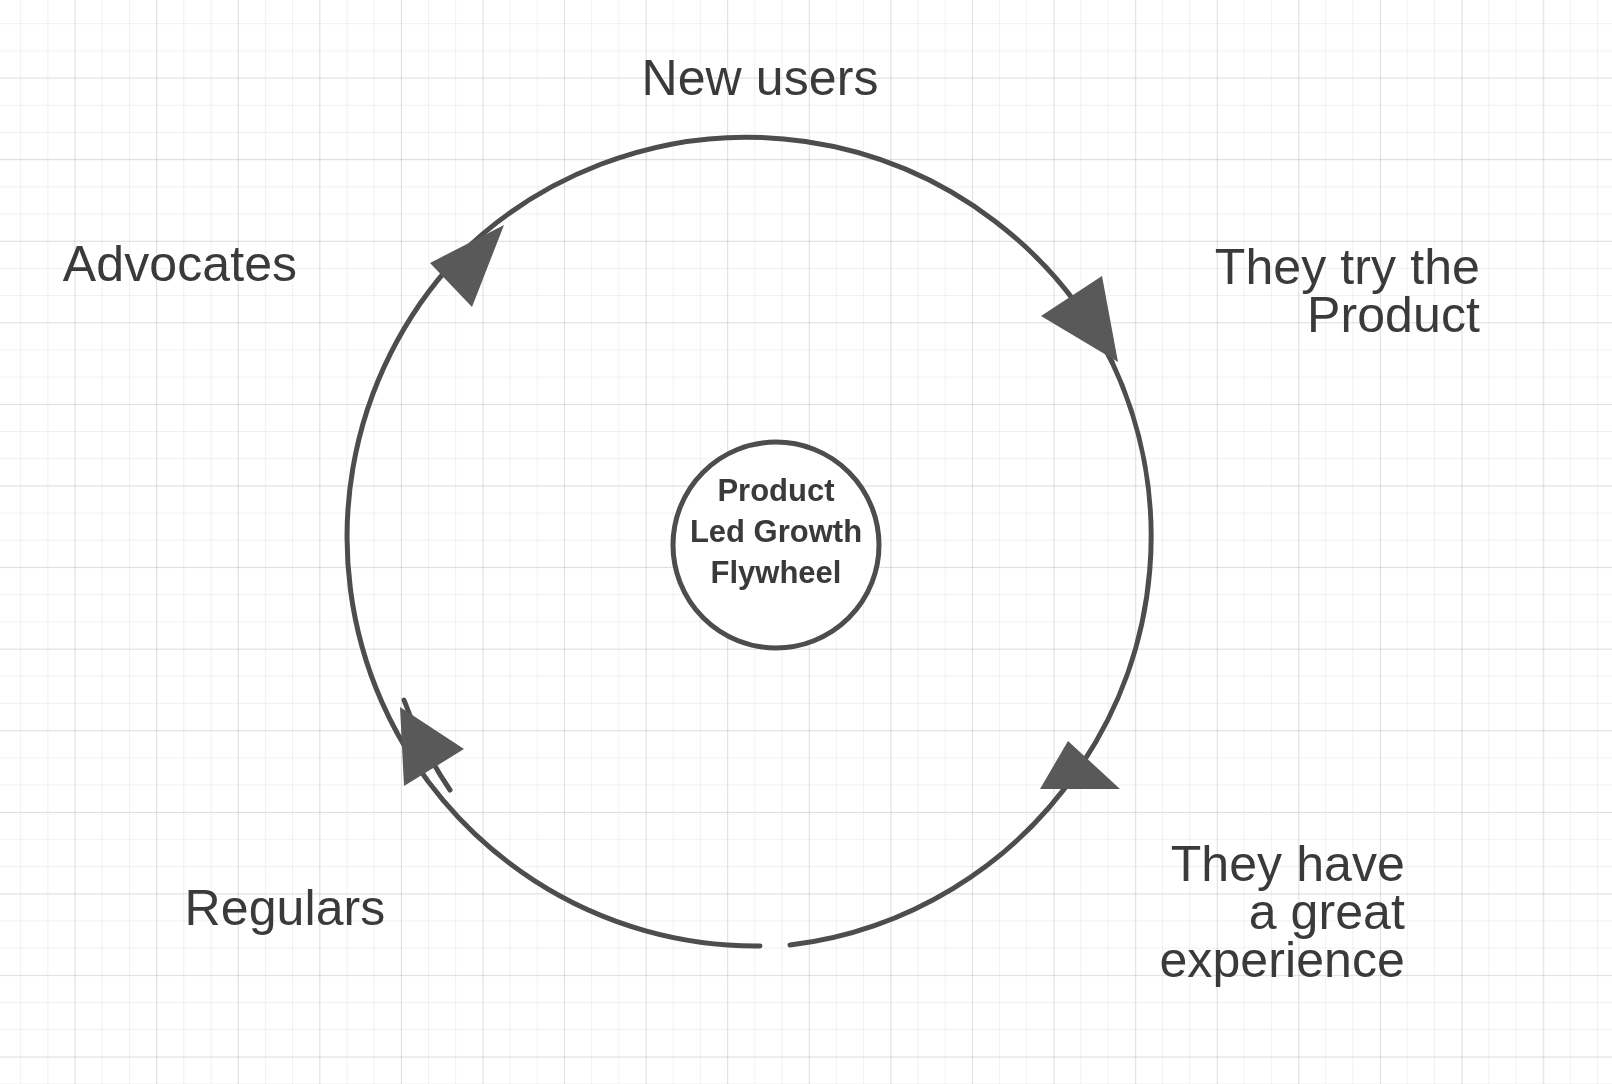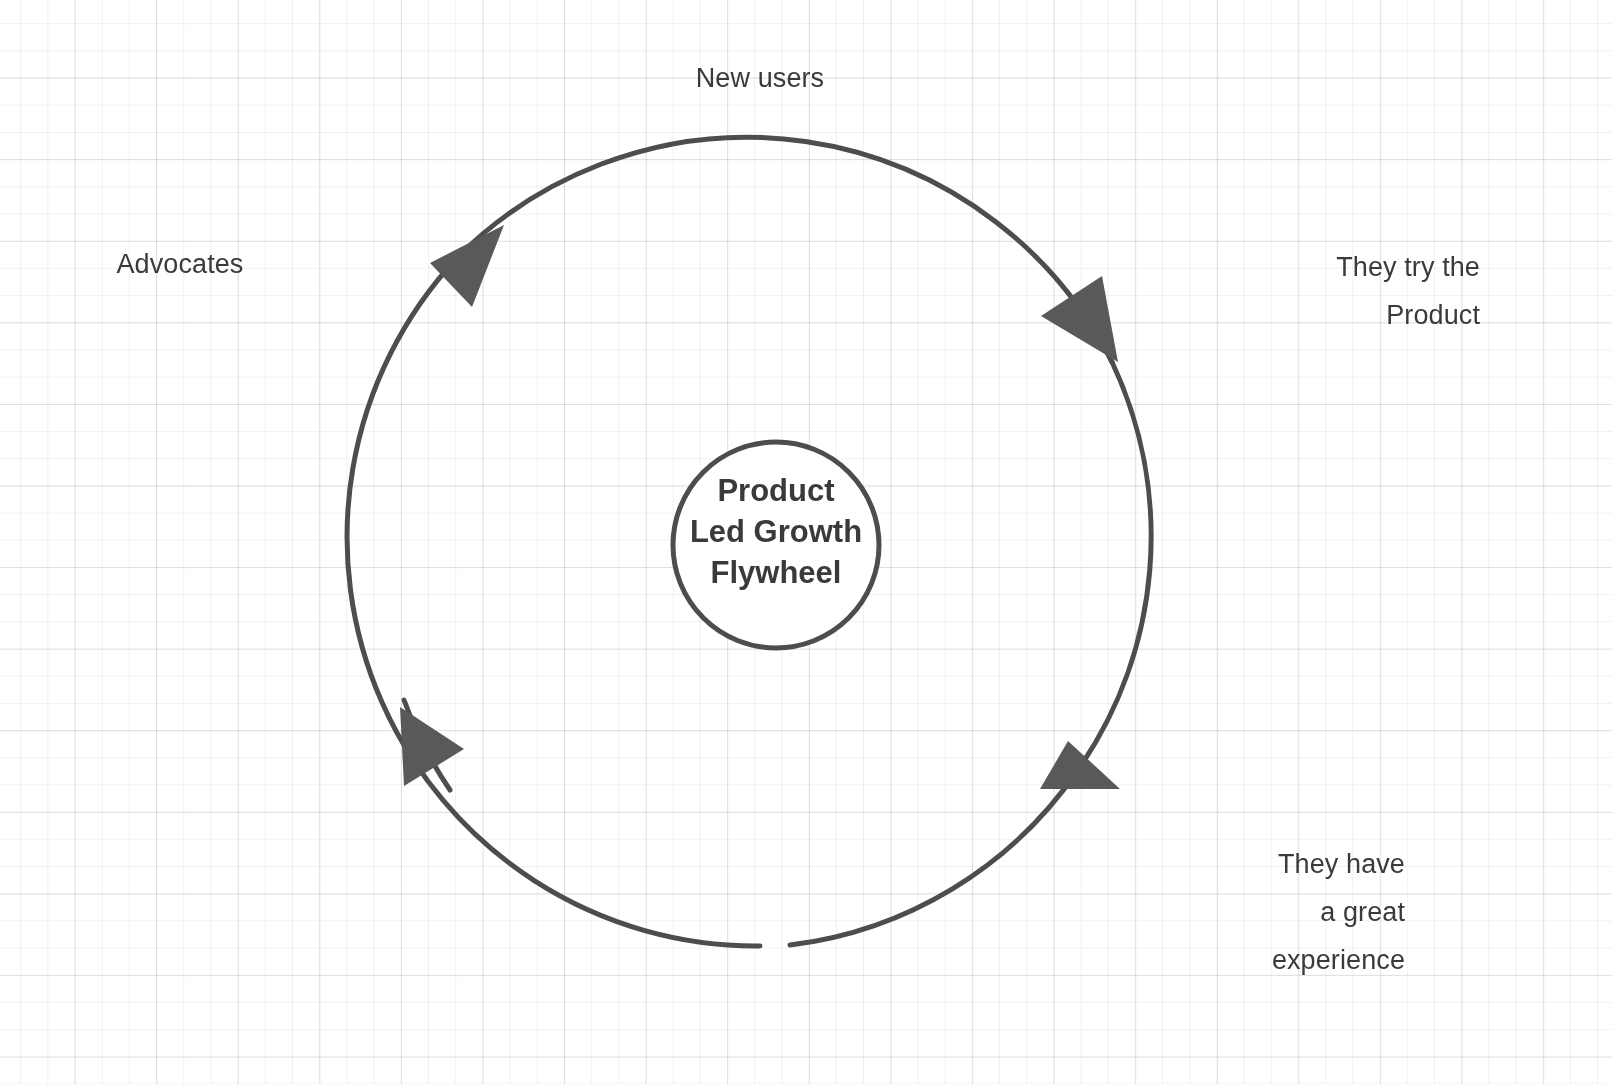--- a/index.html
+++ b/index.html
@@ -41,21 +41,21 @@
     position: absolute;
     left: 0;
     top: 0;
     width: 1612px;
     height: 1084px;
   }
 
   .label {
     position: absolute;
     color: #3a3a3a;
-    font-size: 27px;
+    font-size: 50px;
     line-height: 48px;
     font-weight: 400;
     white-space: pre-line;
     letter-spacing: 0.1px;
   }
 
   #label-new-users {
     left: 560px;
     top: 54px;
     width: 400px;
@@ -138,20 +138,21 @@
 
   <div class="label" id="label-new-users">New users</div>
 
   <div class="label" id="label-try-product">They try the
 Product</div>
 
   <div class="label" id="label-great-experience">They have
 a great
 experience</div>
 
+  <div class="label" id="label-regulars">Regulars</div>
 
   <div class="label" id="label-advocates">Advocates</div>
 
   <div id="center-label">Product
 Led Growth
 Flywheel</div>
 
 </div>
 
 </body></html>

